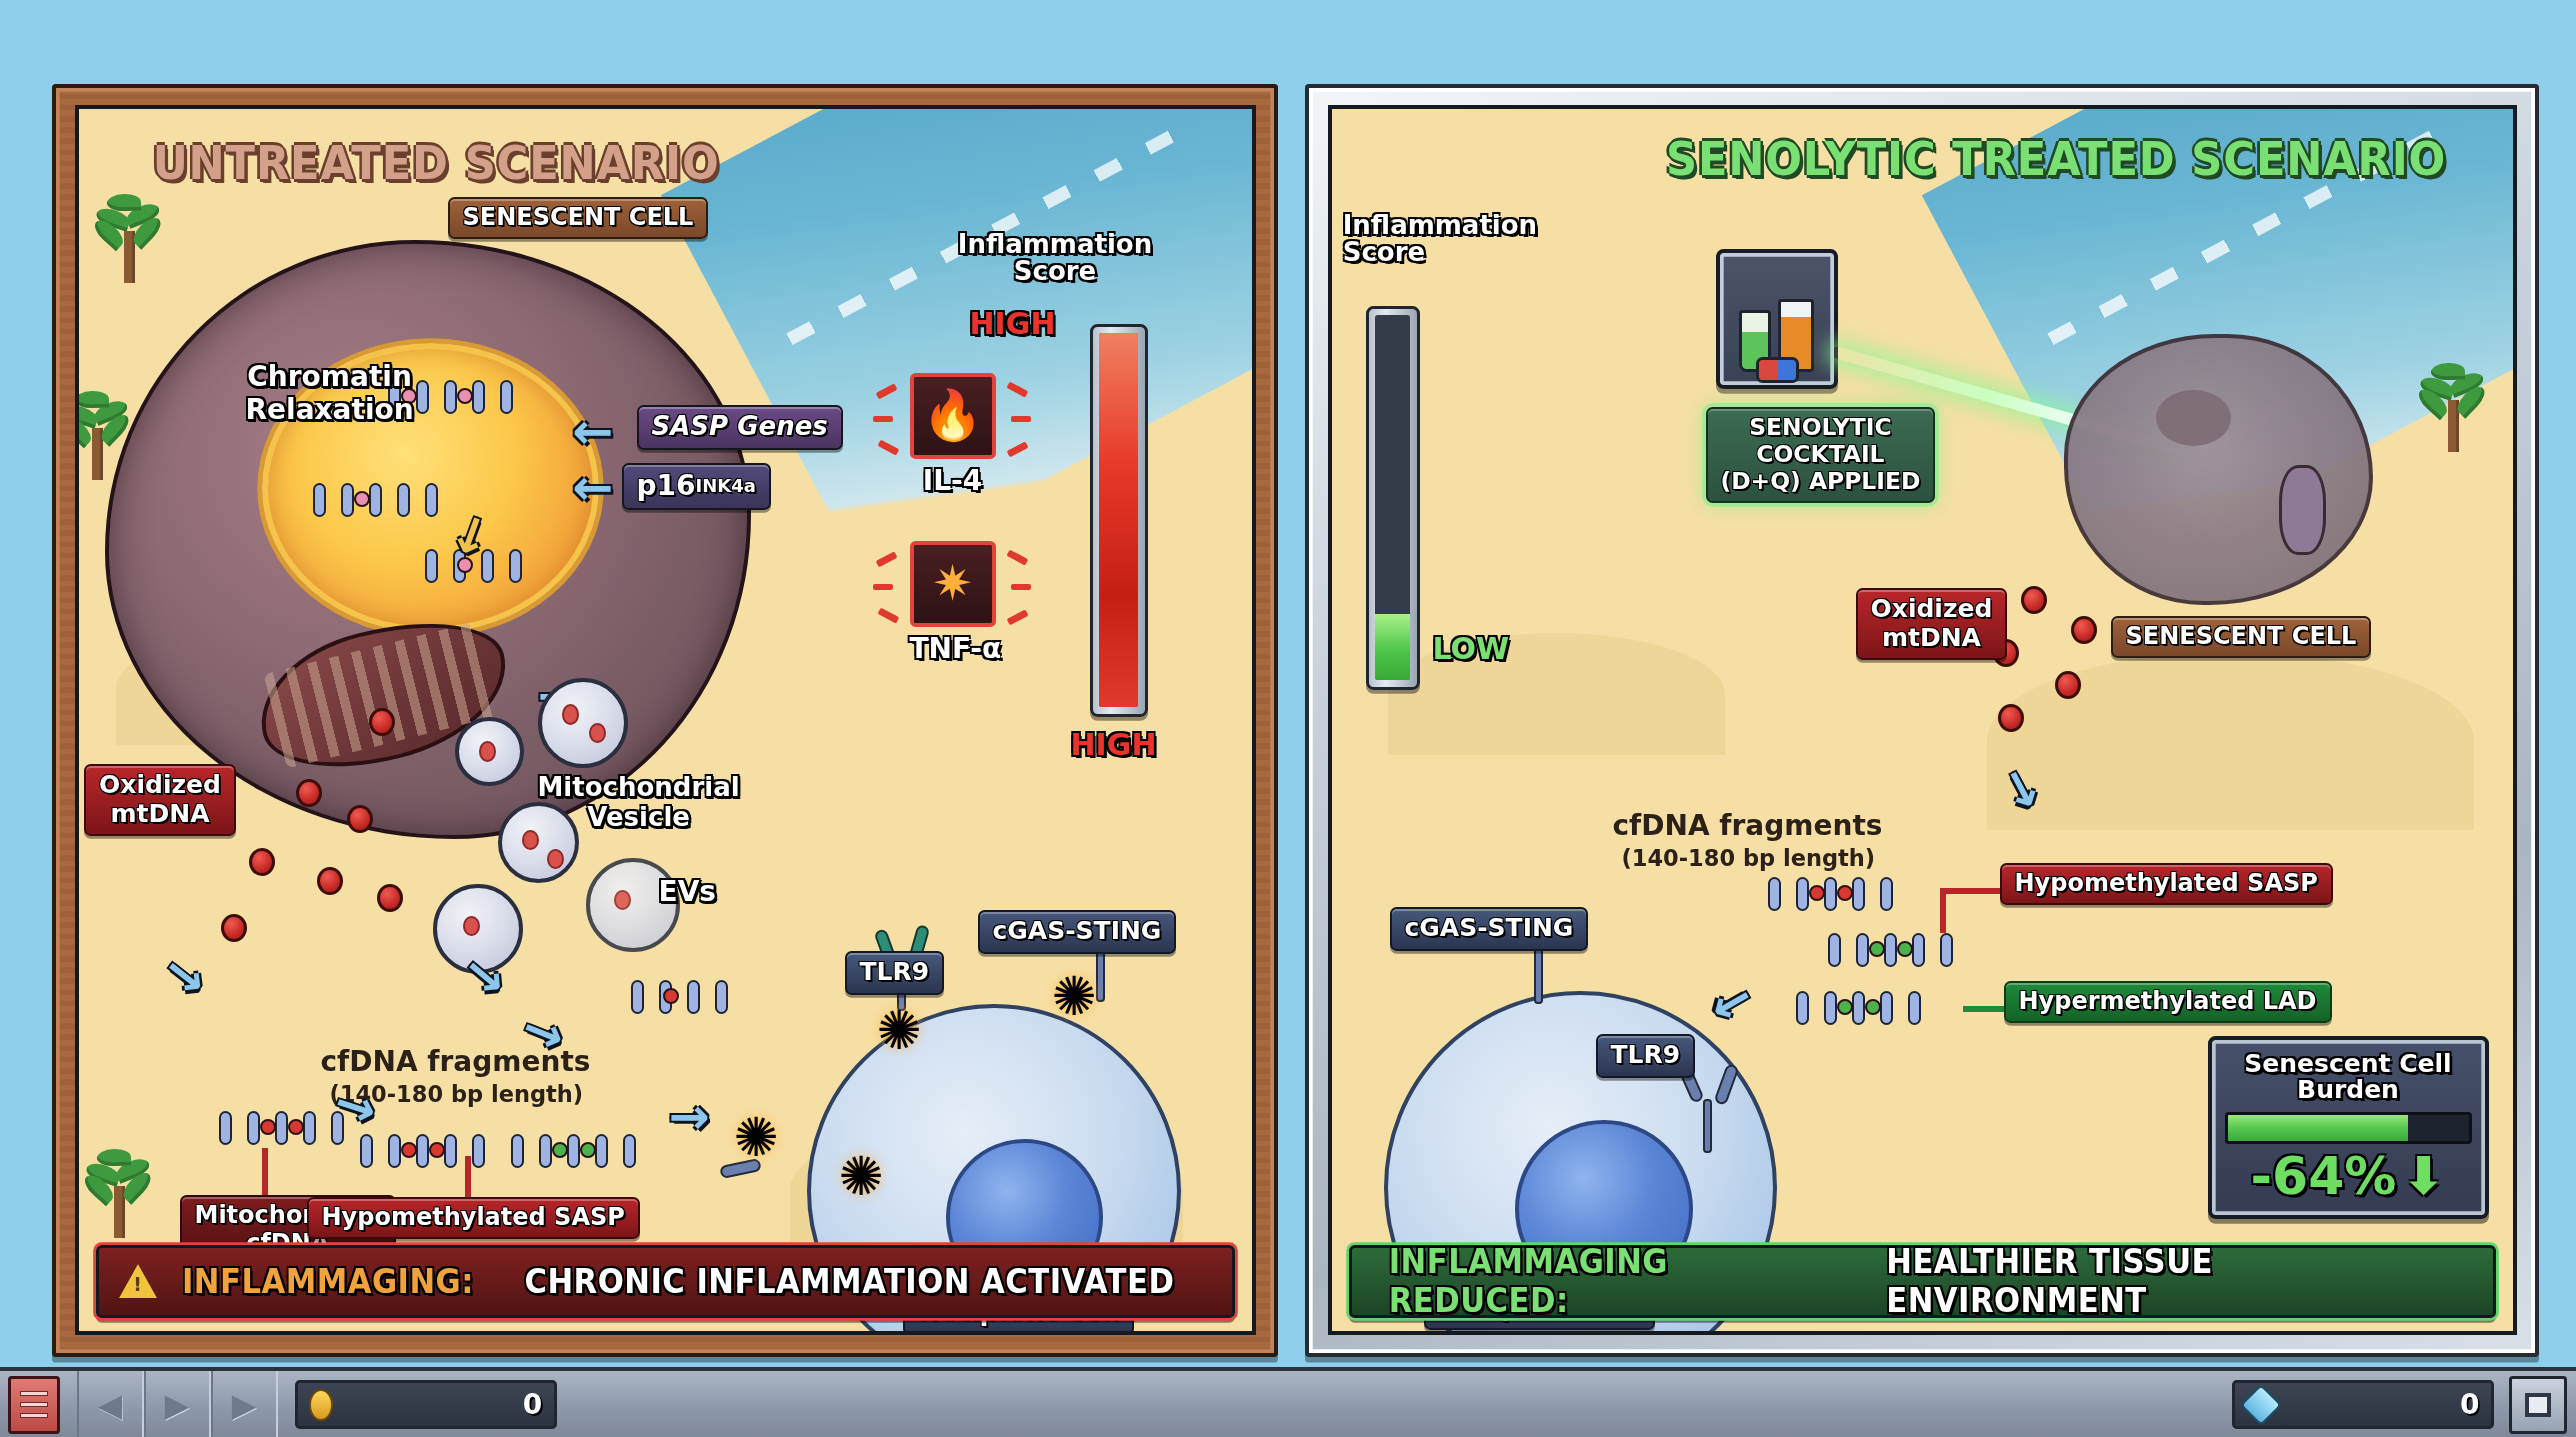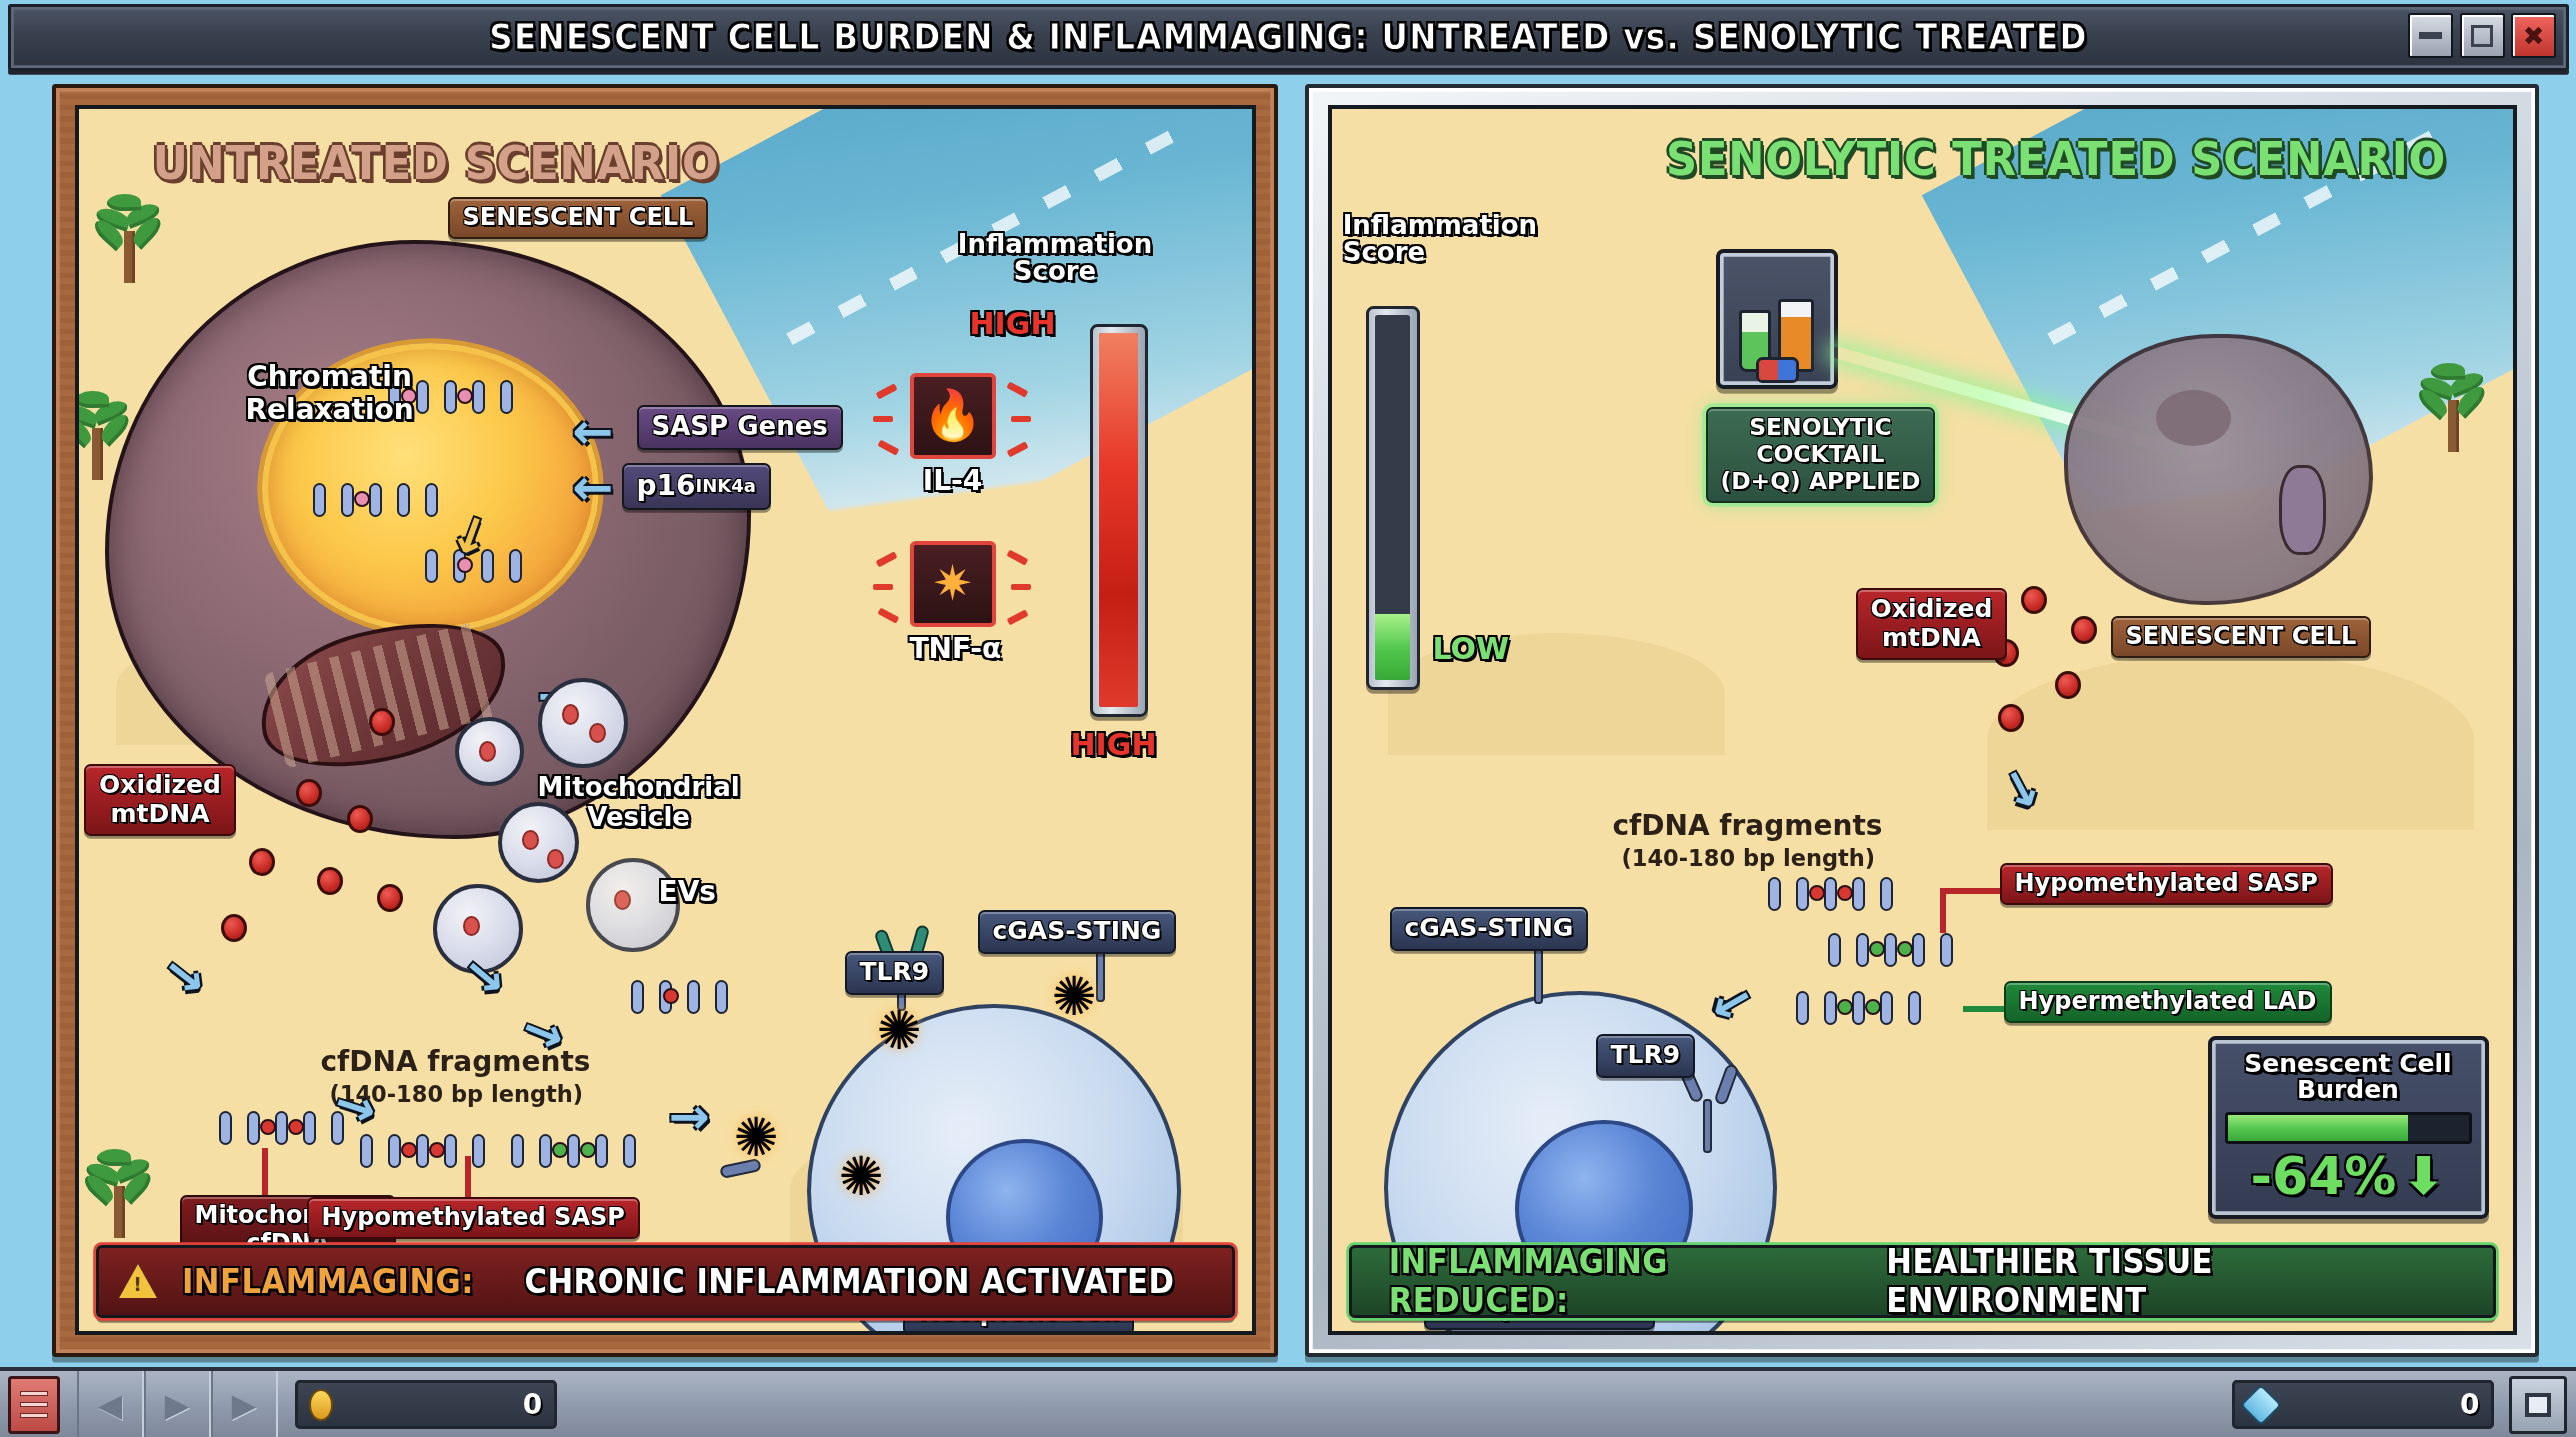--- a/index.html
+++ b/index.html
@@ -103,21 +103,21 @@
 
   
   .chip {
     position: absolute; display: inline-flex; align-items: center; justify-content:center;
     padding: 5.6px 13px; border-radius: 6.6px; font-weight: bold; color: #fff;
     border: 2.8px solid #14171d; white-space: nowrap; line-height: 1.15; text-align:center;
     text-shadow: 1.9px 1.9px 0 #000, -0.9px -0.9px 0 #000, 0.9px -0.9px 0 #000, -0.9px 0.9px 0 #000;
     box-shadow: inset 0 1.9px 0 rgba(255,255,255,.30), 0 2.8px 0 rgba(0,0,0,.4);
   }
   .chip-wood   { background: linear-gradient(180deg,#9e6239,#7a482a); border-color:#2f1c10; }
-  .chip-purple { background: linear-gradient(180deg,#6a4b86,#4a3360); }
+  .chip-purple { background: linear-gradient(180deg,#6a4b86,#4a3360); font-style: italic; }
   .chip-dkpurple{ background: linear-gradient(180deg,#524b7a,#3a3457); }
   .chip-red    { background: linear-gradient(180deg,#b8262a,#7c1518); border-color:#3b0a0c; }
   .chip-darkred{ background: linear-gradient(180deg,#7f1c1f,#4d1012); border-color:#2e090a; }
   .chip-green  { background: linear-gradient(180deg,#1f8a3b,#146328); border-color:#0c3b18; }
   .chip-navy   { background: linear-gradient(180deg,#47587c,#2b3550); border-color:#121826; }
   .chip-darkgreen{ background: linear-gradient(180deg,#3d6b52,#2c5140); border-color:#14301f;
     box-shadow: 0 0 0 3.7px rgba(122,240,140,.55), 0 0 20.6px rgba(122,240,140,.75), inset 0 1.9px 0 rgba(255,255,255,.25);}
 
   .plain-label {
     position: absolute; font-weight: bold; color: #ffffff; white-space: nowrap; text-align:center;
@@ -304,34 +304,20 @@
     background: linear-gradient(180deg,#c9d2de,#97a2b2);
     display:flex; align-items:center; justify-content:center;
   }
   .sb-square i { width:26px; height:24px; border:4.7px solid #2f3745; background:#e8edf4; display:block; }
 </style>
 </head>
 <body>
 
 <div class="app">
 
-  <div class="titlebar">
-    <div class="titlebar-text">SENESCENT CELL BURDEN &amp; INFLAMMAGING: UNTREATED vs. SENOLYTIC TREATED</div>
-    <div class="win-btns">
-      <div class="win-btn">
-          <div class="wb-min"></div>
-        </div>
-      <div class="win-btn">
-          <div class="wb-max"></div>
-        </div>
-      <div class="win-btn close">
-          <div class="wb-x">✖</div>
-        </div>
-    </div>
-  </div>
 
   <div class="panel panel-left">
     <div class="frame-wood"></div>
     <div class="screen">
       <div class="sand"></div>
       <div class="sea"></div>
       <div class="dune" style="left:37px;top:524px;width:281px;height:112px;"></div>
       <div class="dune" style="left:711px;top:1011px;width:393px;height:140px;"></div>
 
       <div class="palm" style="left:19px;top:84px;">

